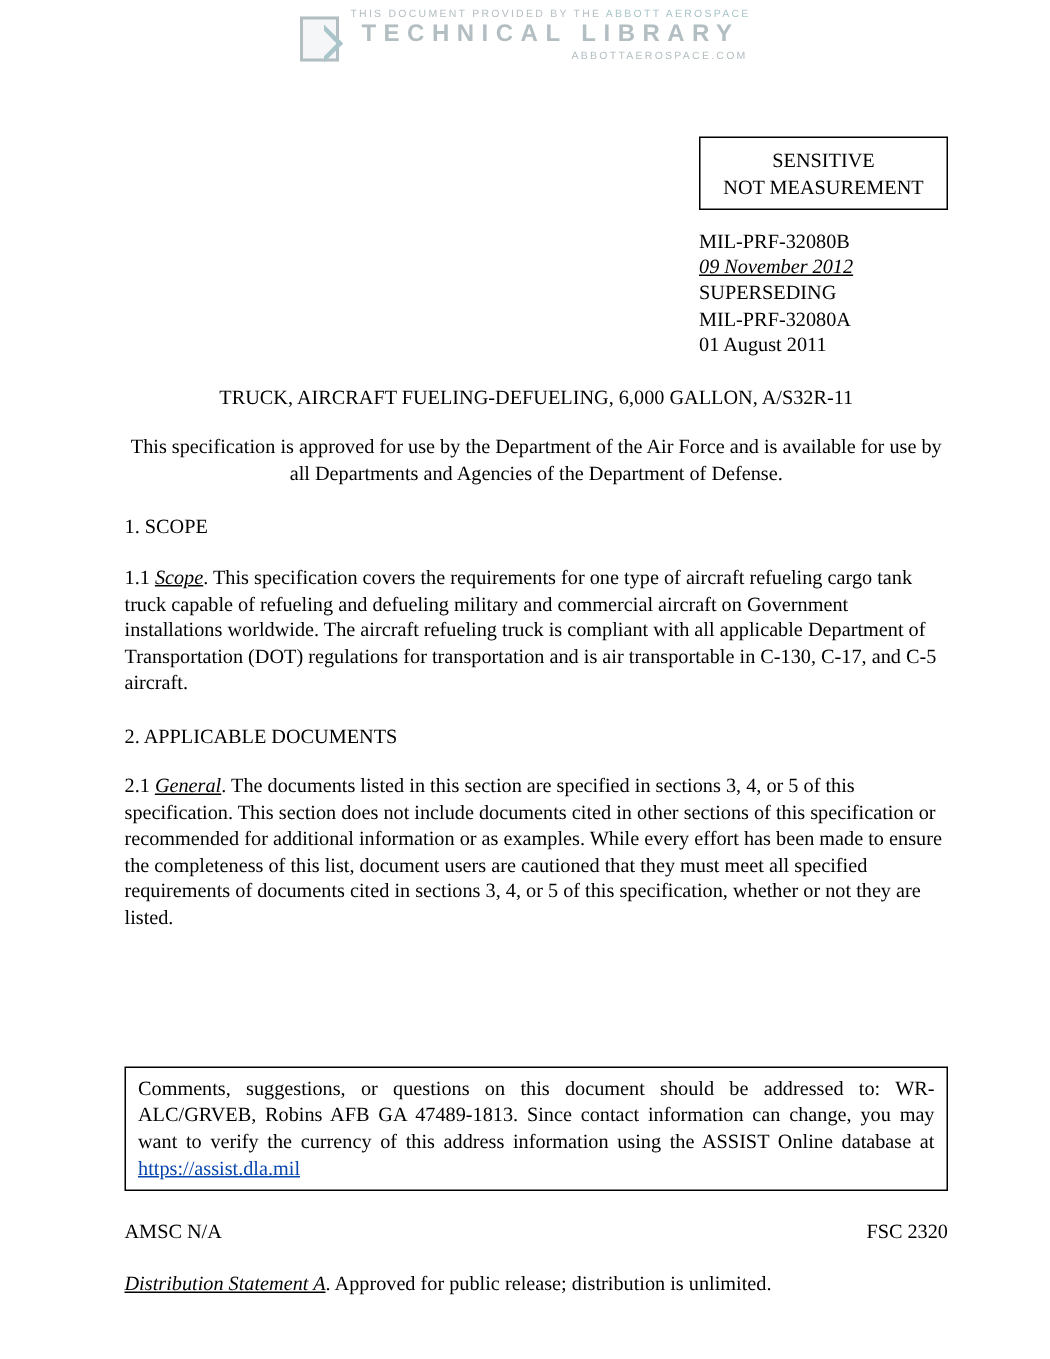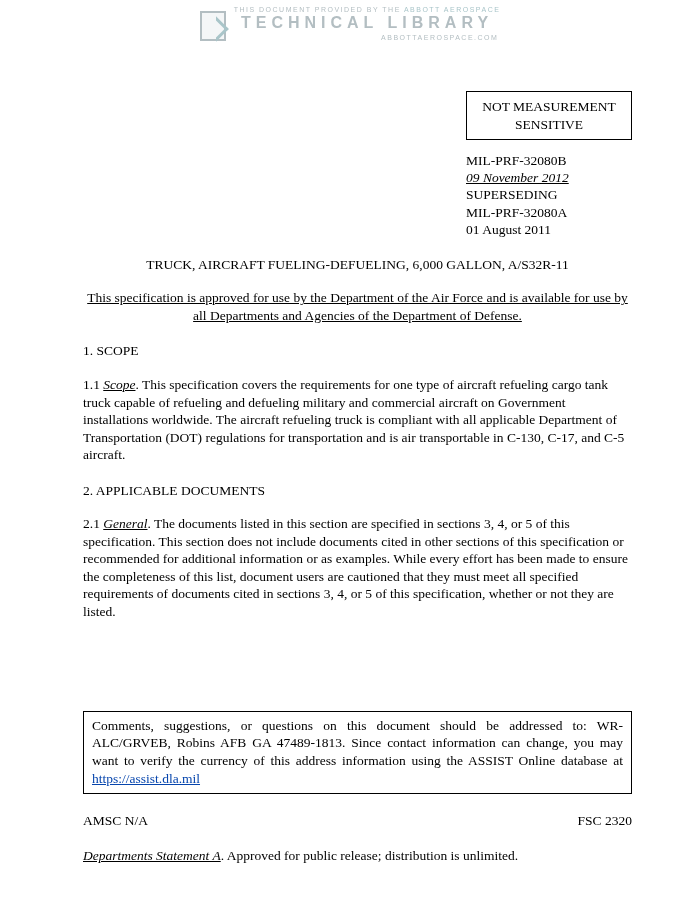--- a/index.html
+++ b/index.html
@@ -43,21 +43,21 @@
   .content { margin:50px 68px 0 83px; line-height:1.3; }
   .right-col { width:166px; margin-left:auto; }
   .notice-box {
     border:1px solid #000; text-align:center; padding:6px 4px; line-height:1.3;
   }
   .doc-id { margin-top:12px; }
   .doc-id div { line-height:1.27; }
   .u { text-decoration:underline;font-style:italic; }
   .spec-type { text-align:center; margin-top:26px; }
   .doc-title { text-align:center; margin-top:18px; }
-  .approval  { text-align:center; margin-top:16px;text-decoration:underline; }
+  .approval  { text-align:center; margin-top:16px; }
   .sec-heading { margin-top:18px; }
   .para { margin-top:16px; text-align:left; }
   .comments-box {
     border:1px solid #000; margin-top:90px; padding:5px 8px;
     text-align:justify; line-height:1.32;
   }
   .comments-box a { color:var(--link_blue,#0645ad); text-decoration:underline; }
   .footer-line { display:flex; justify-content:space-between; margin-top:18px; }
   .distribution { margin-top:18px; }
 </style>
@@ -75,22 +75,22 @@
       <div class="header-title">TECHNICAL LIBRARY</div>
       <div class="header-site">ABBOTTAEROSPACE.COM</div>
     </div>
   </div>
 </div>
 
 <div class="content">
 
   <div class="right-col">
     <div class="notice-box">
+      <div>SENSITIVE</div>
       <div>NOT MEASUREMENT</div>
-      <div>SENSITIVE</div>
     </div>
     <div class="doc-id">
       <div>MIL-PRF-32080B</div>
       <div class="u">09 November 2012</div>
       <div>SUPERSEDING</div>
       <div>MIL-PRF-32080A</div>
       <div>01 August 2011</div>
     </div>
   </div>
 
@@ -107,15 +107,15 @@
 
   <div class="para"><span>2.1 </span><span class="u">General</span><span>.  The documents listed in this section are specified in sections 3, 4, or 5 of this specification.  This section does not include documents cited in other sections of this specification or recommended for additional information or as examples.  While every effort has been made to ensure the completeness of this list, document users are cautioned that they must meet all specified requirements of documents cited in sections 3, 4, or 5 of this specification, whether or not they are listed.</span></div>
 
   <div class="comments-box"><span>Comments, suggestions, or questions on this document should be addressed to:  WR-ALC/GRVEB, Robins AFB GA 47489-1813.  Since contact information can change, you may want to verify the currency of this address information using the ASSIST Online database at </span><a href="#">https://assist.dla.mil</a></div>
 
   <div class="footer-line">
     <span>AMSC N/A</span>
     <span>FSC 2320</span>
   </div>
 
-  <div class="distribution"><span class="u">Departments Statement A</span><span>.   Approved for public release; distribution is unlimited.</span></div>
+  <div class="distribution"><span class="u">Distribution Statement A</span><span>.   Approved for public release; distribution is unlimited.</span></div>
 
 </div>
 
 </body></html>

